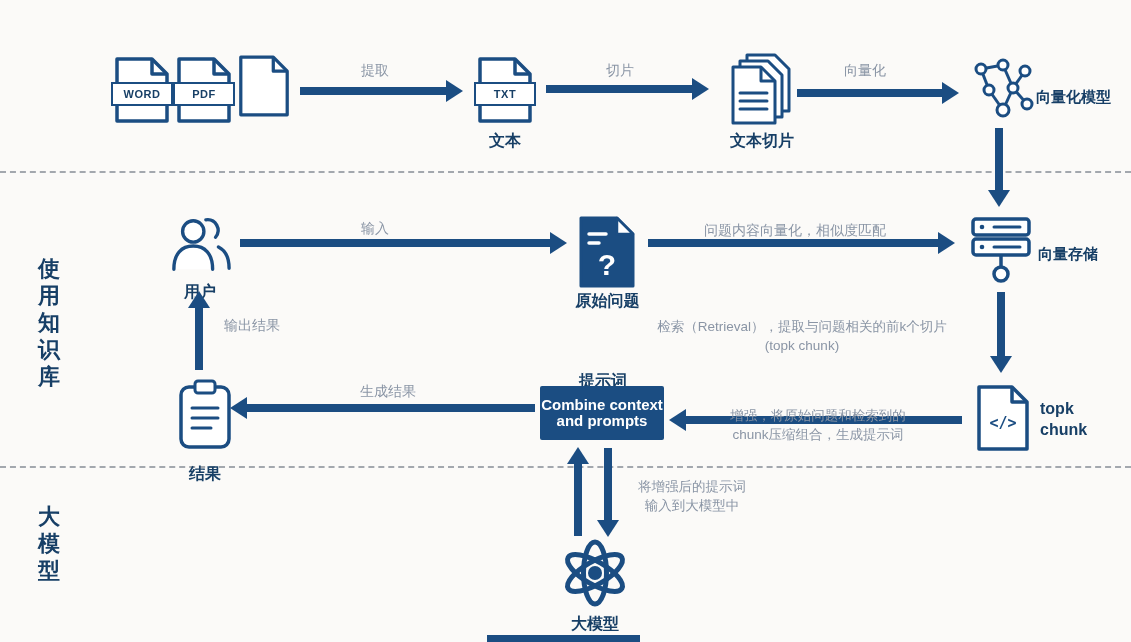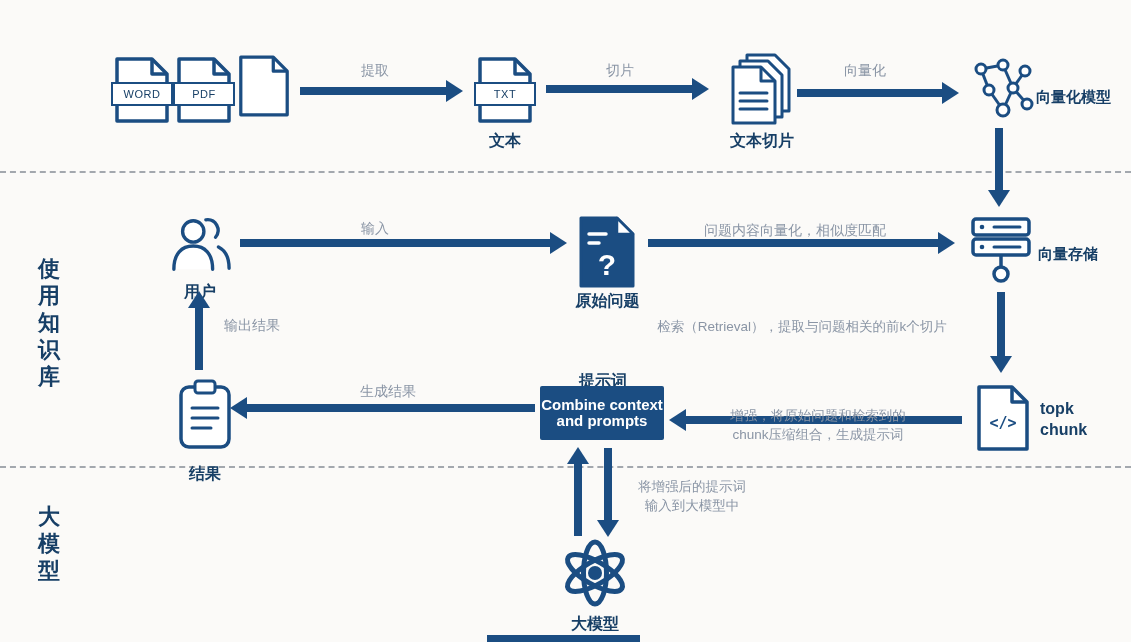--- a/index.html
+++ b/index.html
@@ -25,21 +25,21 @@
   .arr.h{height:8px;}
   .arr.v{width:8px;}
   .arr::after{content:"";position:absolute;}
   .arr.right::after{left:100%;top:50%;margin-top:-11px;border-top:11px solid transparent;border-bottom:11px solid transparent;border-left:17px solid var(--navy);}
   .arr.left::after{right:100%;top:50%;margin-top:-11px;border-top:11px solid transparent;border-bottom:11px solid transparent;border-right:17px solid var(--navy);}
   .arr.down::after{top:100%;left:50%;margin-left:-11px;border-left:11px solid transparent;border-right:11px solid transparent;border-top:17px solid var(--navy);}
   .arr.up::after{bottom:100%;left:50%;margin-left:-11px;border-left:11px solid transparent;border-right:11px solid transparent;border-bottom:17px solid var(--navy);}
   
   .badge{
     position:absolute;left:-3px;right:-3px;top:26px;height:20px;background:#fff;
-    border:2.5px solid var(--navy);color:var(--ink);font-weight:normal;font-size:11px;
+    border:2.5px solid var(--navy);color:var(--ink);font-weight:bold;font-size:11px;
     display:flex;align-items:center;justify-content:center;letter-spacing:.5px;
   }
   .qmark{
     position:absolute;left:0;right:0;top:34px;text-align:center;color:#fff;
     font-weight:bold;font-size:30px;line-height:32px;
   }
   .codemark{
     position:absolute;left:0;right:0;top:30px;text-align:center;color:var(--navy);
     font-weight:bold;font-size:15px;font-family:"DejaVu Sans Mono",monospace;
   }
@@ -176,20 +176,21 @@
       <line x1="24" y1="31" x2="50" y2="31" stroke="currentColor" stroke-width="3" stroke-linecap="round"></line>
       <line x1="31" y1="39" x2="31" y2="50" stroke="currentColor" stroke-width="3.5"></line>
       <circle cx="31" cy="58" r="7" fill="#fff" stroke="currentColor" stroke-width="3.5"></circle>
     </svg>
   </div>
   <div class="nlbl" style="left:1038px;top:245px;width:80px;text-align:left;font-size:15px;">向量存储</div>
 
   <div class="arr v down" style="left:997px;top:292px;height:64px;"></div>
   <div class="elbl sm" style="left:612px;top:317px;width:380px;">
     <div>检索（Retrieval），提取与问题相关的前k个切片</div>
+    <div>(topk chunk)</div>
   </div>
 
   <div class="icon" style="left:976px;top:384px;width:54px;height:68px;">
     <svg viewBox="0 0 54 68">
         <path d="M3 3 H36 L51 18 V65 H3 Z" fill="#fff" stroke="currentColor" stroke-width="3.5" stroke-linejoin="round"></path>
         <path d="M36 3 V18 H51" fill="none" stroke="currentColor" stroke-width="3.5" stroke-linejoin="round"></path>
       </svg>
     <div class="codemark">&lt;/&gt;</div>
   </div>
   <div class="nlbl" style="left:1040px;top:398px;width:80px;text-align:left;line-height:21px;">

